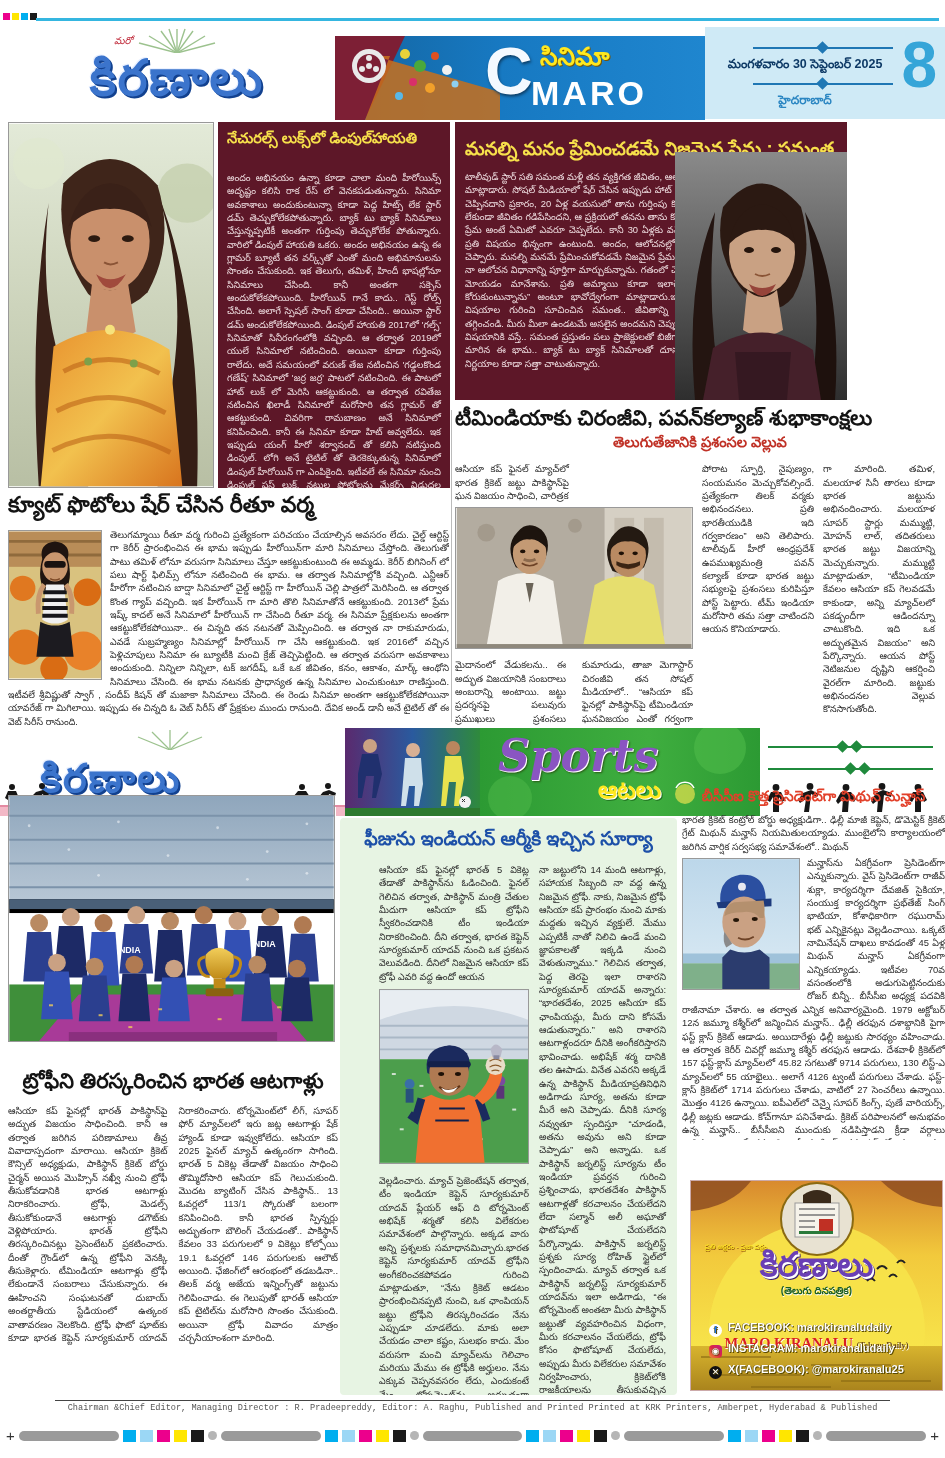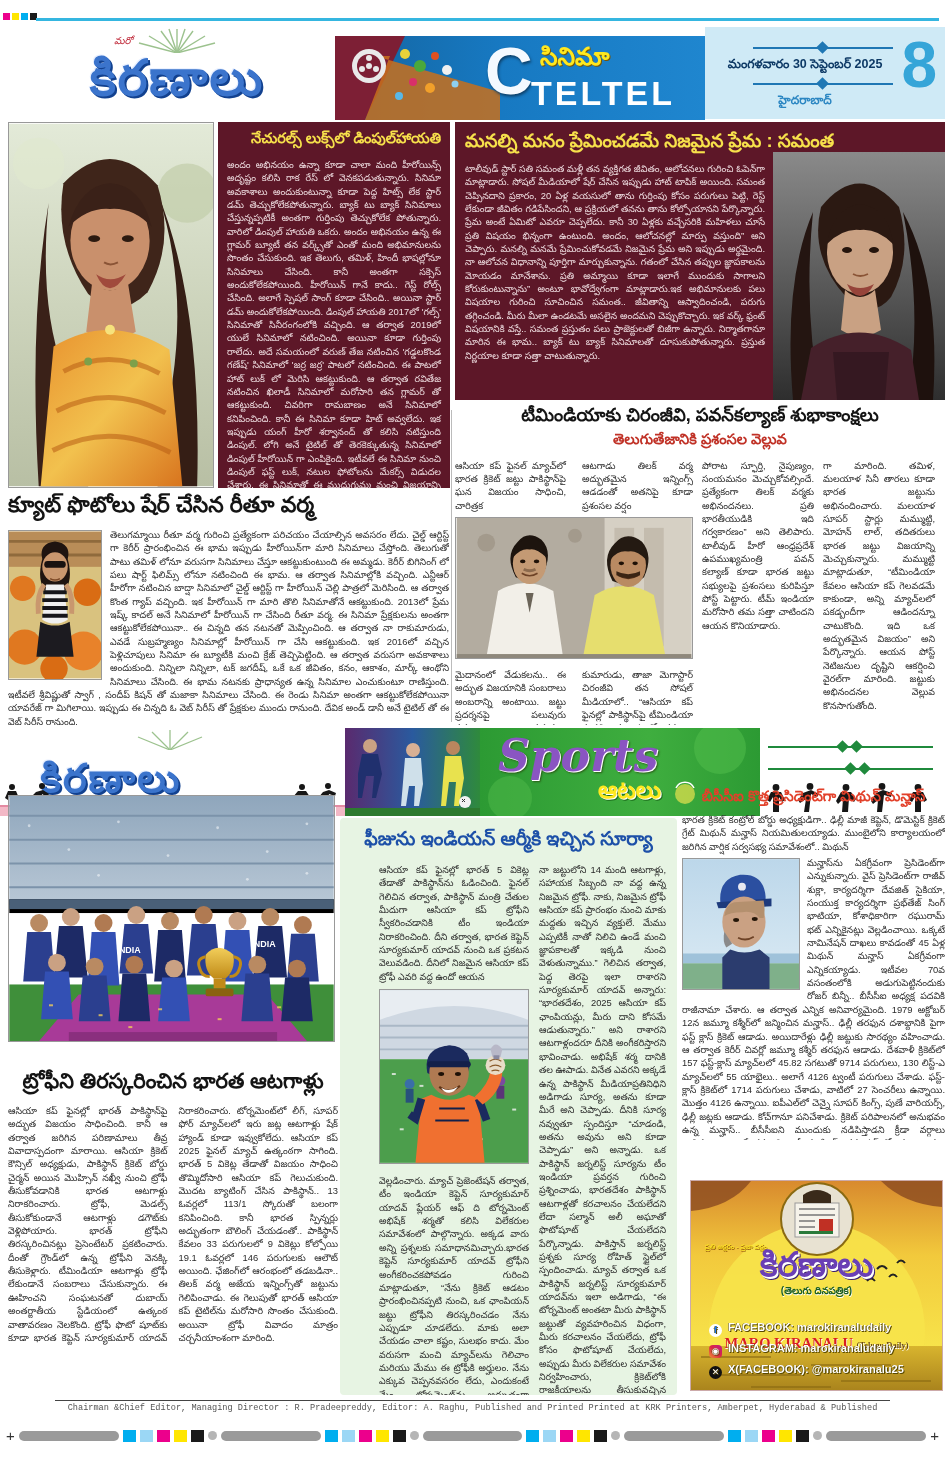--- a/index.html
+++ b/index.html
@@ -32,26 +32,26 @@
   .date-text { position:absolute; left:0; top:30px; width:200px; text-align:center; font-size:12.5px; font-weight:bold; color:#0e3a66; }
   .city-text { position:absolute; left:0; top:66px; width:200px; text-align:center; font-size:12px; font-weight:bold; color:#2b86c2; }
   .big-page-no { position:absolute; right:8px; top:6px; font-size:64px; font-weight:bold; color:#35a5d8; line-height:1; }
   
   .photo-frame { border:1px solid #999; }
   .maroon-box { background:#5d1728; color:#f4e3e6; overflow:hidden; }
   .maroon-head { color:#f7e14b; font-weight:bold; }
   .body-txt { font-size:9.4px; line-height:1.42; text-align:justify; color:#2a2a2a; }
   .maroon-box .body-txt { color:#f0dfe2; }
   .dimple-box { left:218px; top:122px; width:232px; height:366px; padding:8px 9px; }
-  .dimple-box h2 { font-size:14.5px; text-align:right; margin-bottom:8px; }
-  .samantha-box { left:455px; top:122px; width:490px; height:278px; padding:8px 10px; }
+  .dimple-box h2 { font-size:14.5px; text-align:left; margin-bottom:21px; }
+  .samantha-box { left:455px; top:122px; width:392px; height:278px; padding:16px 10px; }
   .samantha-box h2 { font-size:18.5px; margin-bottom:6px; }
   .samantha-text { width:300px; }
   .chiru-art { left:455px; top:405px; width:490px; height:320px; overflow:hidden; }
-  .chiru-art h2 { font-size:18px; text-align:center; color:#141414; line-height:1.2; }
+  .chiru-art h2 { font-size:21px; text-align:left; color:#141414; line-height:1.2; }
   .chiru-art h3 { font-size:14.5px; text-align:center; color:#c03126; font-weight:bold; margin-top:4px; }
   .chiru-cols { display:flex; gap:9px; margin-top:8px; }
   .chiru-colL { width:238px; }
   .chiru-colL .pair { display:flex; gap:16px; }
   .chiru-colL .pair p { width:114px; }
   .chiru-col { width:112px; }
   .vrule { width:1px; background:#bbb; }
   .ritu-art { left:8px; top:492px; width:441px; height:233px; overflow:hidden; }
   .ritu-art h2 { font-size:22px; color:#141414; margin-bottom:5px; }
   .ritu-photo { float:left; margin:2px 8px 2px 0; }
@@ -148,21 +148,21 @@
         <circle cx="85" cy="30" r="6" fill="#4aa83c"></circle>
       <circle cx="100" cy="20" r="4" fill="#e05020"></circle>
         <circle cx="112" cy="34" r="5" fill="#f0f0f0"></circle>
       <circle cx="78" cy="46" r="4" fill="#d8306a"></circle>
         <circle cx="95" cy="52" r="5" fill="#f2a02a"></circle>
       <circle cx="120" cy="48" r="3.5" fill="#8ed0f0"></circle>
         <circle cx="64" cy="60" r="4" fill="#58b8e8"></circle>
     </svg>
     <div class="cinema-c">C</div>
     <div class="cinema-telugu">సినిమా</div>
-    <div class="cinema-rest">TELTEL</div>
+    <div class="cinema-rest">MARO</div>
   </div>
 
   <div class="abs date-panel">
     <div class="deco-line" style="top:20px">
         <i></i>
       </div>
     <div class="date-text">మంగళవారం 30 సెప్టెంబర్ 2025</div>
     <div class="deco-line" style="top:56px">
         <i></i>
       </div>
@@ -237,21 +237,20 @@
 
   <div class="abs vrule" style="left:451px;top:410px;height:312px"></div>
 
   <div class="abs chiru-art">
     <h2>టీమిండియాకు చిరంజీవి, పవన్‌కల్యాణ్ శుభాకాంక్షలు</h2>
     <h3>తెలుగుతేజానికి ప్రశంసల వెల్లువ</h3>
     <div class="chiru-cols">
       <div class="chiru-colL">
         <div class="pair">
           <p class="body-txt">ఆసియా కప్ ఫైనల్ మ్యాచ్‌లో భారత క్రికెట్ జట్టు పాకిస్థాన్‌పై ఘన విజయం సాధించి, చారిత్రక</p>
-          <p class="body-txt">ఆటగాడు తిలక్ వర్మ అద్భుతమైన ఇన్నింగ్స్ ఆడడంతో అతనిపై కూడా ప్రశంసల వర్షం</p>
         </div>
         <svg class="photo-frame" style="margin-top:5px" width="238" height="142" viewBox="0 0 238 142">
           <rect width="238" height="142" fill="#b3aca0"></rect>
           <rect x="150" y="0" width="88" height="142" fill="#d6d0c4"></rect>
           <rect x="160" y="10" width="20" height="120" fill="#c4bcae"></rect>
             <rect x="190" y="10" width="20" height="120" fill="#c4bcae"></rect>
           <circle cx="30" cy="25" r="9" fill="#a39a8c"></circle>
             <circle cx="120" cy="18" r="7" fill="#a39a8c"></circle>
             <circle cx="70" cy="40" r="6" fill="#c2bab0"></circle>
           <path d="M30 142 L42 74 Q70 58 98 74 L108 142Z" fill="#f2efe8"></path>

